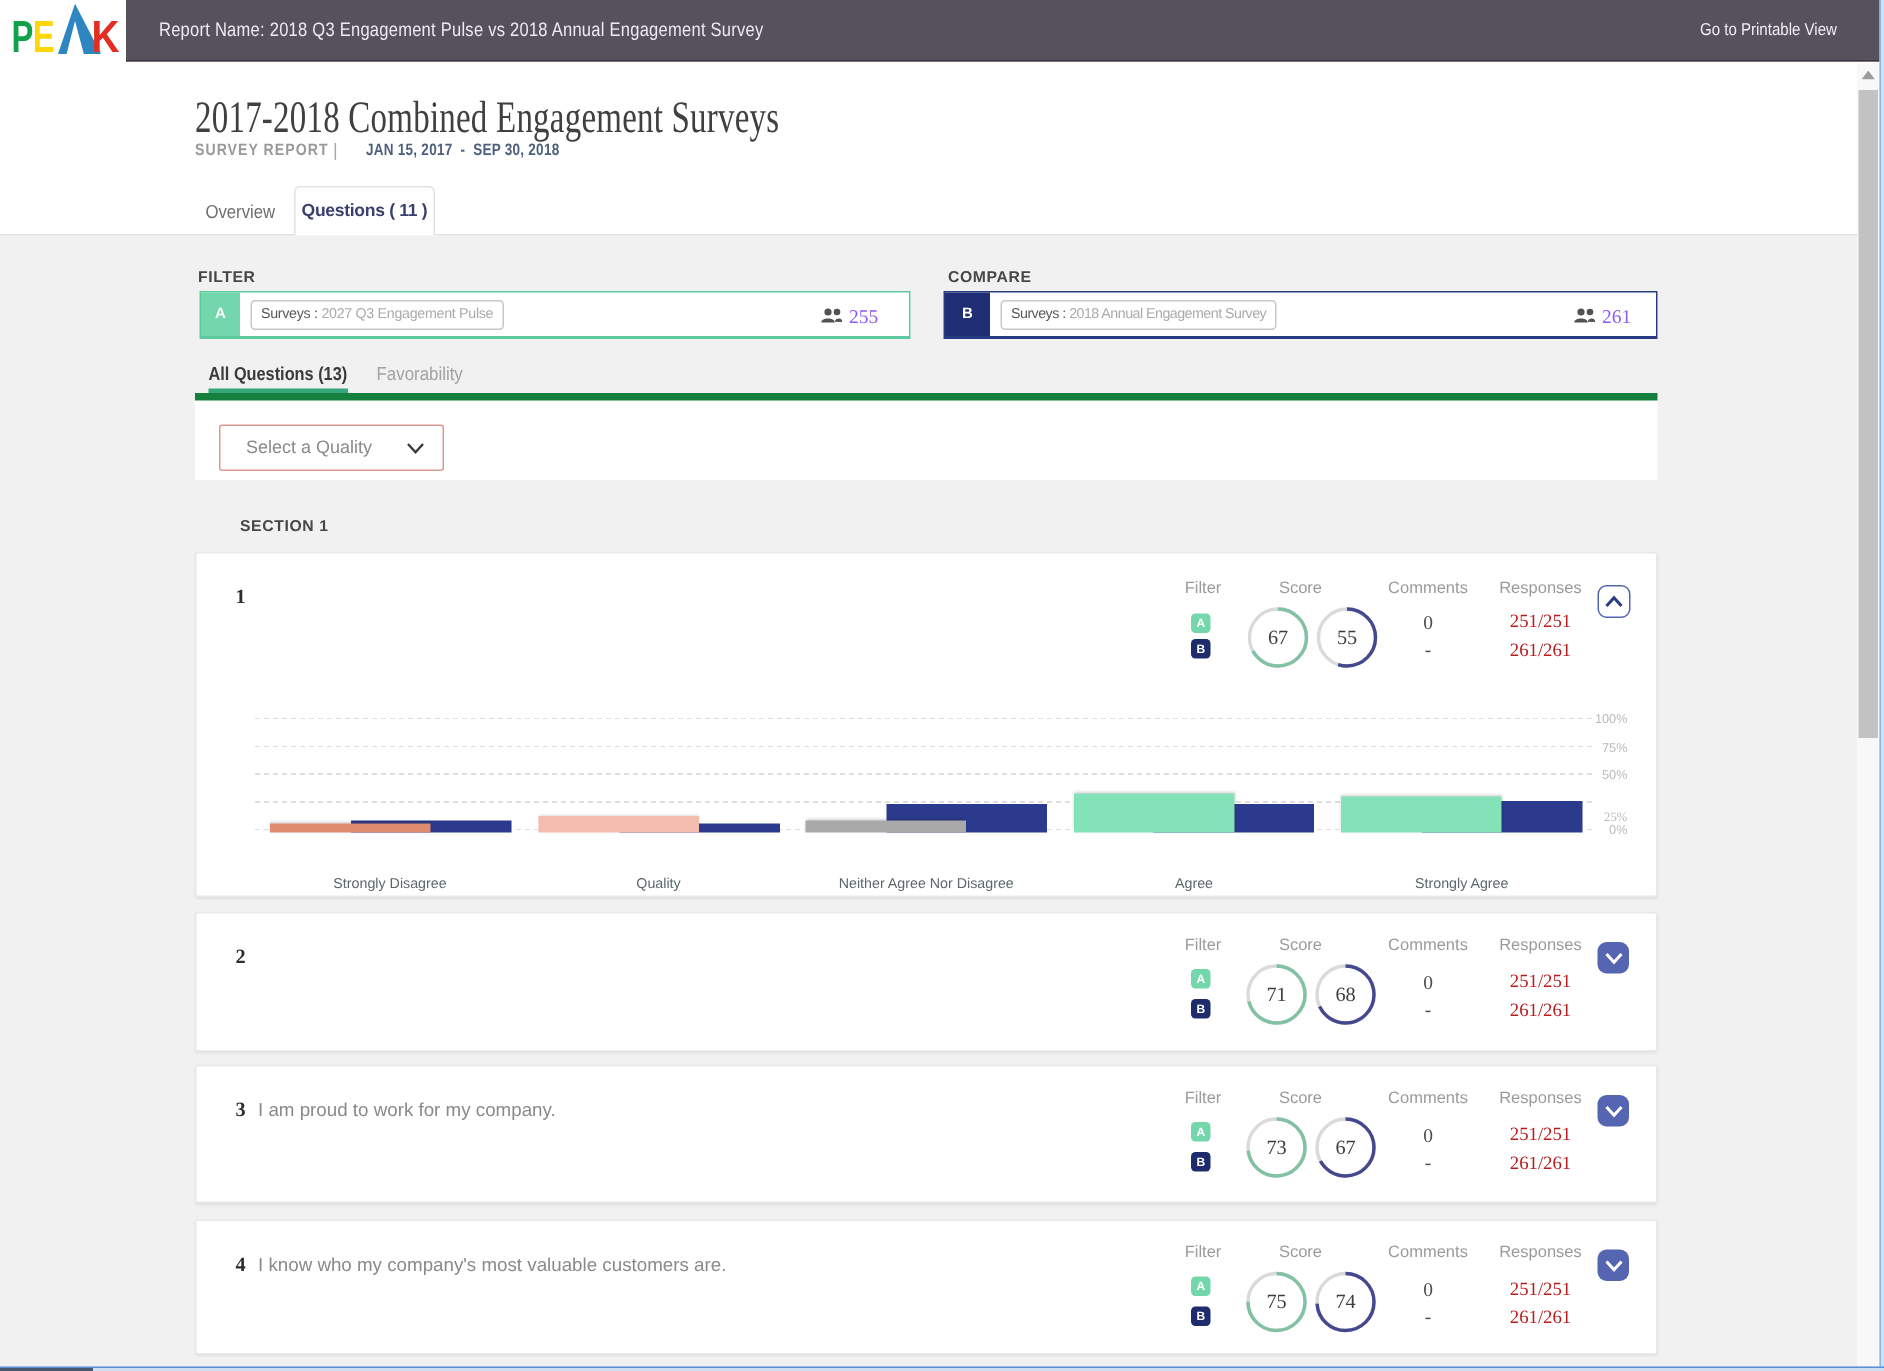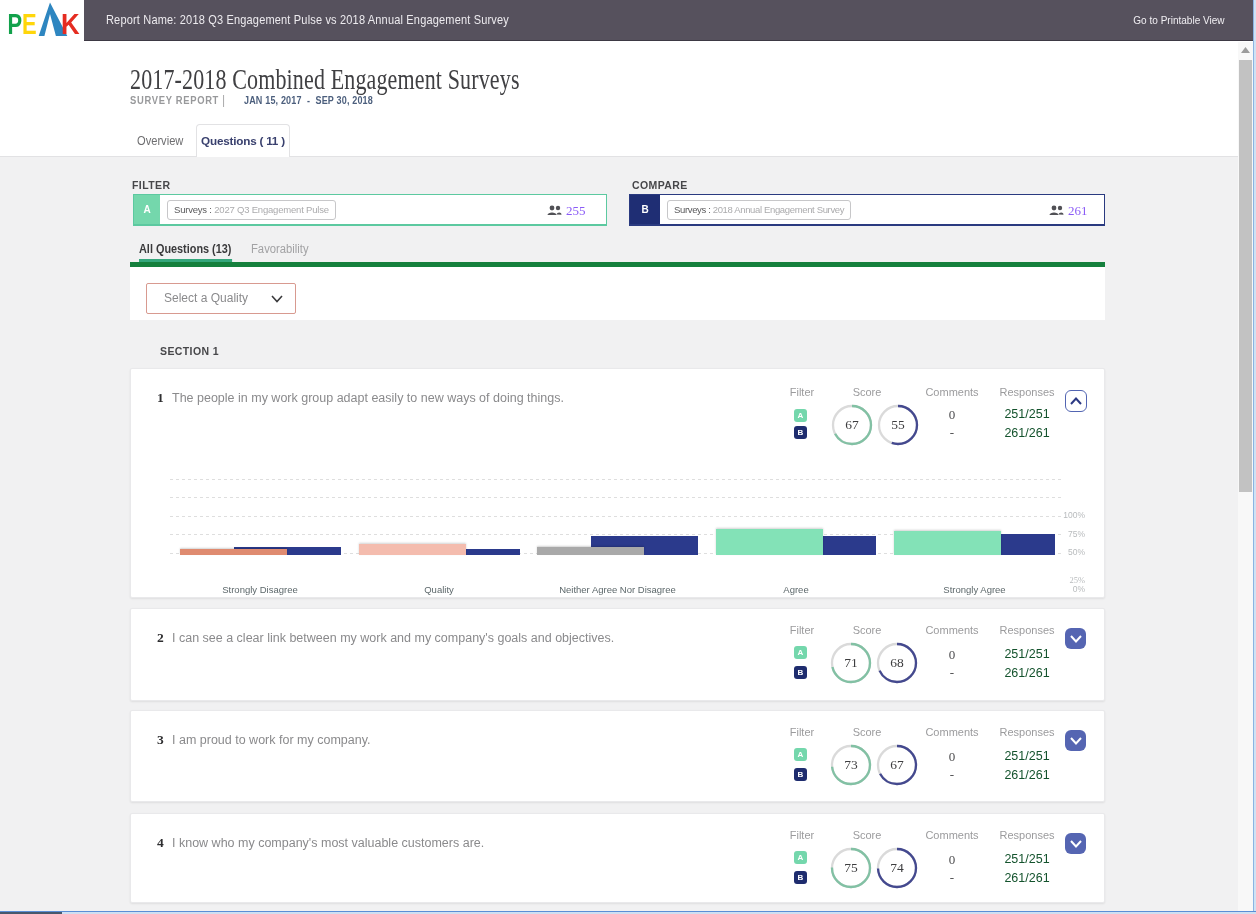--- a/index.html
+++ b/index.html
@@ -45,26 +45,26 @@
   .card { position:absolute; left:130px; width:975px; background:#fff; border-radius:2px; box-shadow:0 1px 2px rgba(0,0,0,0.08); border:1px solid #e9e9eb; }
   .qnum { position:absolute; left:27px; font-size:13.5px; font-family:"Liberation Serif", serif; font-weight:bold; color:#2e2e30; }
   .qtext { position:absolute; left:41px; font-size:12.5px; color:#8a8a8c; letter-spacing:0px; white-space:nowrap; }
   .colhead { position:absolute; font-size:11px; color:#9b9b9d; }
   .sbadge { position:absolute; width:13px; height:13px; border-radius:3px; color:#fff; font-size:8px; font-weight:bold; text-align:center; line-height:13px; }
   .green { background:#74d7ac; }
   .navy { background:#1e2c6e; }
   .score-circle { position:absolute; width:42px; height:42px; }
   .score-circle .num { position:absolute; left:0; top:0; width:42px; height:42px; text-align:center; line-height:42px; font-size:13.5px; font-family:"Liberation Serif", serif; color:#3d3d3f; }
   .cval { position:absolute; font-size:13px; font-family:"Liberation Serif", serif; color:#4d4d4f; }
-  .rval { position:absolute; font-size:12.5px; font-family:Liberation Sans, sans-serif; color:#14532d; }
+  .rval { position:absolute; font-size:12.5px; font-family:Liberation Serif, serif; color:#b91c1c; }
   .expbtn-open { position:absolute; left:934px; width:22px; height:22px; border:1px solid #5265b2; border-radius:6px; background:#fff; }
   .expbtn-closed { position:absolute; left:934px; width:21px; height:21px; border-radius:6px; background:#5565b2; }
 
   
-  .glab { position:absolute; left:884px; width:70px; text-align:right; font-size:8.5px; color:#b8bbbd;margin-top:36px; }
+  .glab { position:absolute; left:884px; width:70px; text-align:right; font-size:8.5px; color:#b8bbbd; }
   .bar { position:absolute; width:107px; }
   .bnavy { background:#2b3a8c; }
   .aover { box-shadow:0 -1px 2px rgba(0,0,0,0.18); }
   .xlab { position:absolute; top:215px; text-align:center; font-size:9.5px; color:#5d686b; }
 
   
   #bottomstrip { position:absolute; left:0; top:911px; width:1256px; height:3px; background:#cfdff1; border-top:1px solid #5b8ed6; }
   #bottomstrip .dark { position:absolute; left:0; top:0; width:62px; height:3px; background:#47586c; }
 
   
@@ -133,21 +133,20 @@
       <svg style="position:absolute; right:12px; top:11px;" width="12" height="8" viewBox="0 0 12 8">
         <polyline points="1,1 6,6.5 11,1" fill="none" stroke="#3a3a3c" stroke-width="1.6"></polyline>
       </svg>
     </div>
   </div>
 
   <div class="seclabel abs" style="left:130px; top:345px;margin-left:30px;">SECTION 1</div>
 
   <div class="card" style="top:368px; height:230px;" id="card1">
     <div class="qnum" style="left:26px; top:21px;">1</div>
-    <div class="qtext" style="top:22px;">The people in my work group adapt easily to new ways of doing things.</div>
     <div class="colhead" style="left:651px; top:17px; width:40px; text-align:center;">Filter</div>
     <div class="colhead" style="left:711px; top:17px; width:50px; text-align:center;">Score</div>
     <div class="colhead" style="left:786px; top:17px; width:70px; text-align:center;">Comments</div>
     <div class="colhead" style="left:861px; top:17px; width:70px; text-align:center;">Responses</div>
     <div class="sbadge green" style="left:663px; top:40px;">A</div>
     <div class="sbadge navy" style="left:663px; top:57px;">B</div>
     <div class="score-circle" style="left:700px; top:35px;">
       <svg width="42" height="42" viewBox="0 0 42 42">
         <circle cx="21" cy="21" r="19" fill="none" stroke="#dadada" stroke-width="2.3"></circle>
         <circle cx="21" cy="21" r="19" fill="none" stroke="#82c1a4" stroke-width="2.3" stroke-dasharray="79.98 39.4" transform="rotate(-90 21 21)"></circle>
@@ -196,21 +195,20 @@
     <div class="bar aover" style="left:763px; top:161.5px; height:24.5px; background:#83e2b7;"></div>
     <div class="xlab" style="left:59px; width:140px;">Strongly Disagree</div>
     <div class="xlab" style="left:238px; width:140px;">Quality</div>
     <div class="xlab" style="left:396.5px; width:180px;">Neither Agree Nor Disagree</div>
     <div class="xlab" style="left:595px; width:140px;">Agree</div>
     <div class="xlab" style="left:773.5px; width:140px;">Strongly Agree</div>
   </div>
 
   <div class="card" style="top:608px; height:93px;" id="card2">
     <div class="qnum" style="left:26px; top:21px;">2</div>
-    <div class="qtext" style="top:22px;">I can see a clear link between my work and my company's goals and objectives.</div>
     <div class="colhead" style="left:651px; top:15px; width:40px; text-align:center;">Filter</div>
     <div class="colhead" style="left:711px; top:15px; width:50px; text-align:center;">Score</div>
     <div class="colhead" style="left:786px; top:15px; width:70px; text-align:center;">Comments</div>
     <div class="colhead" style="left:861px; top:15px; width:70px; text-align:center;">Responses</div>
     <div class="sbadge green" style="left:663px; top:37px;">A</div>
     <div class="sbadge navy" style="left:663px; top:57px;">B</div>
     <div class="score-circle" style="left:699px; top:33px;">
       <svg width="42" height="42" viewBox="0 0 42 42">
         <circle cx="21" cy="21" r="19" fill="none" stroke="#dadada" stroke-width="2.3"></circle>
         <circle cx="21" cy="21" r="19" fill="none" stroke="#82c1a4" stroke-width="2.3" stroke-dasharray="84.76 34.62" transform="rotate(-90 21 21)"></circle>

